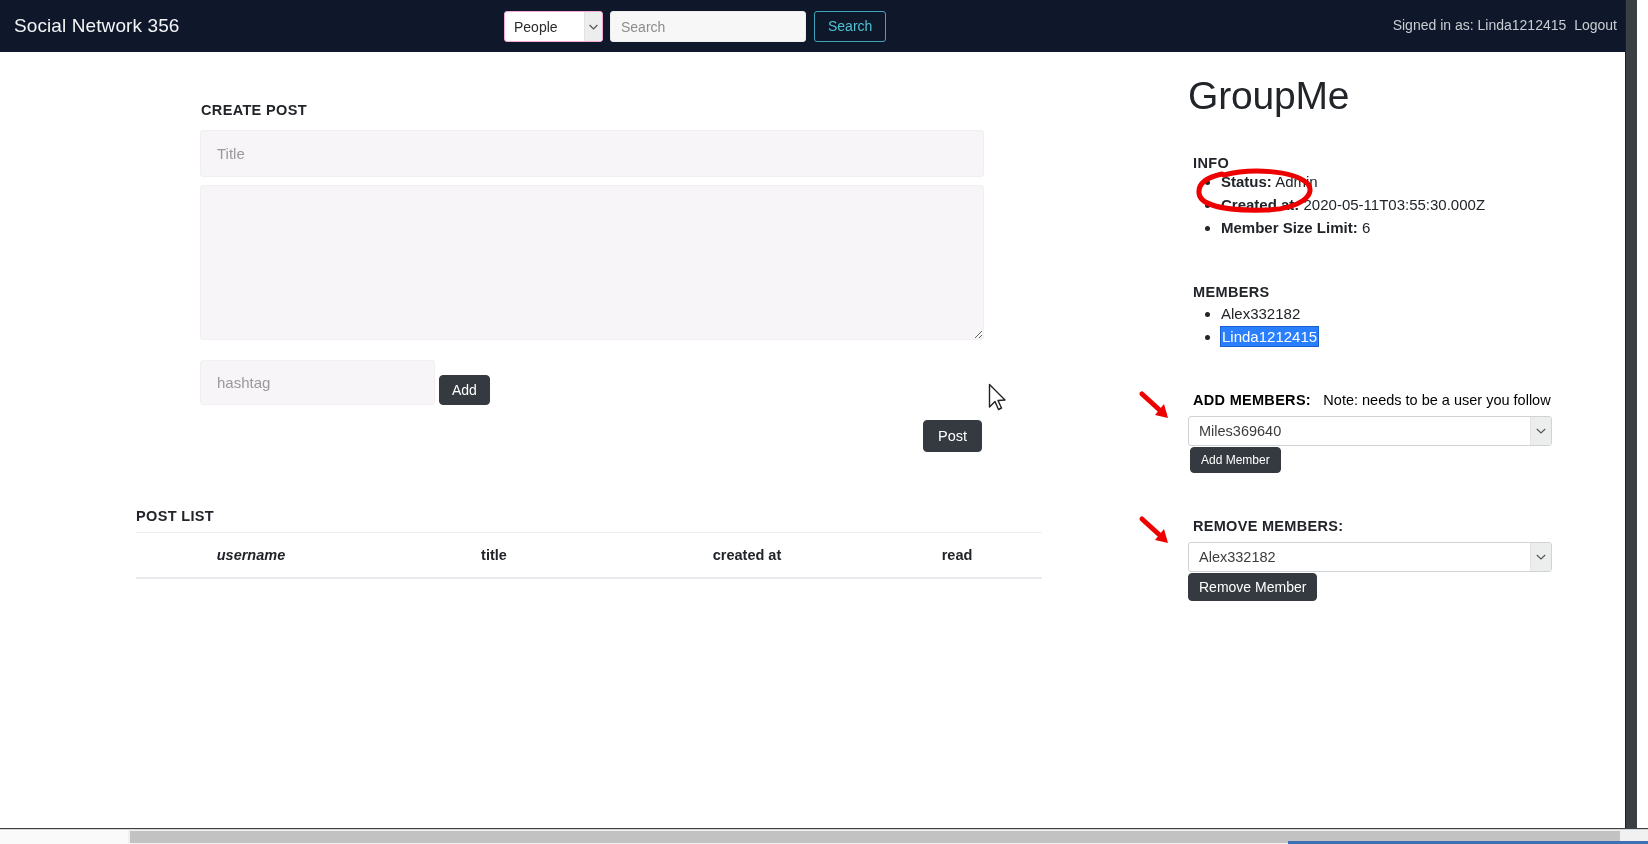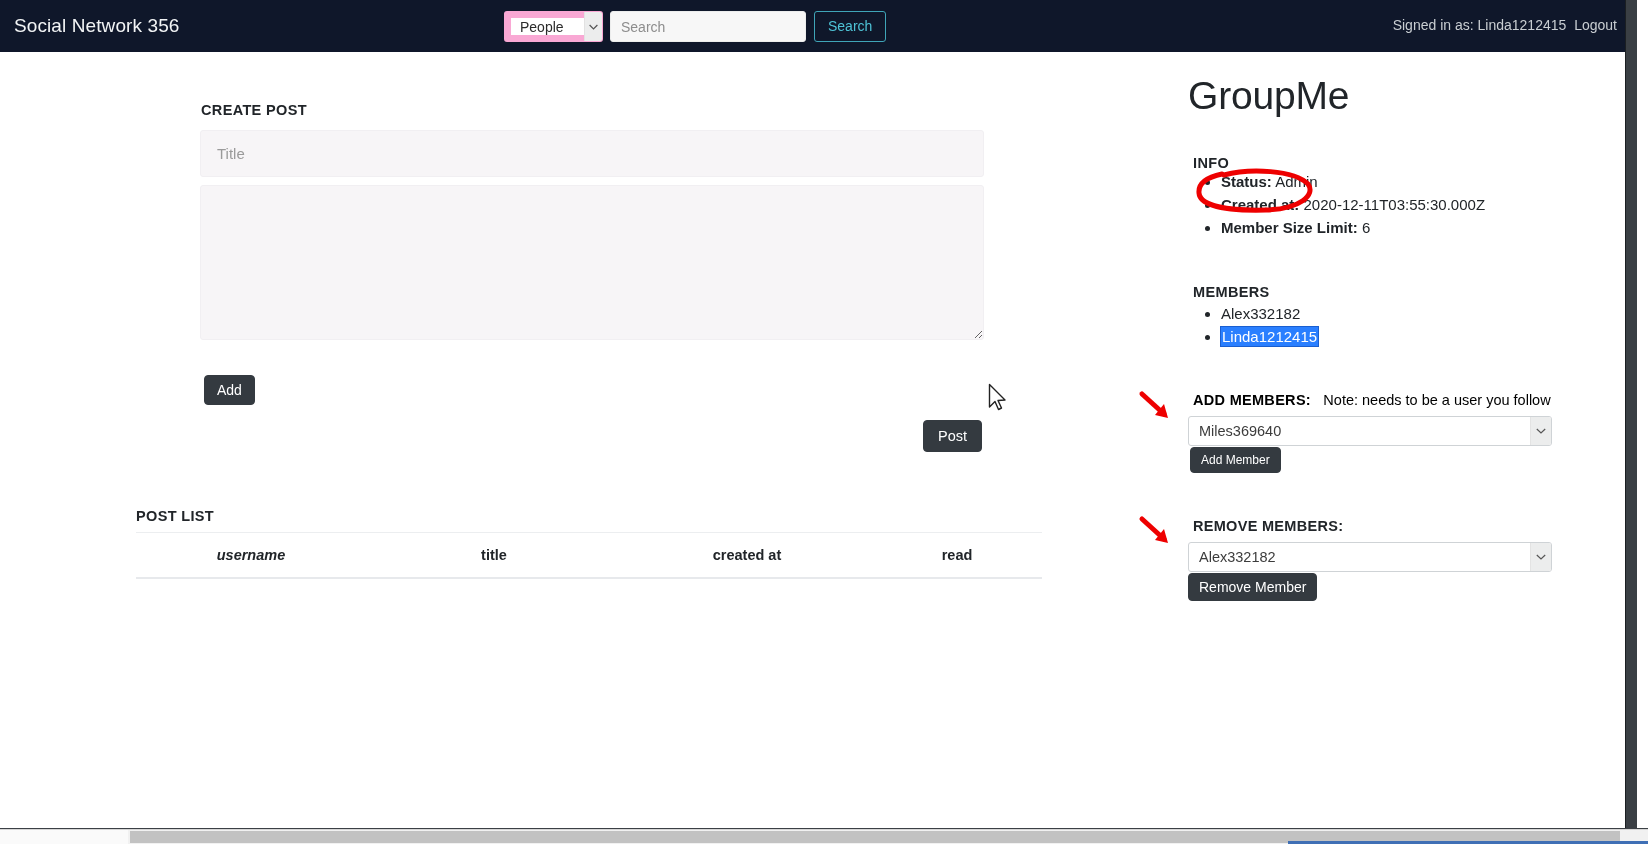--- a/index.html
+++ b/index.html
@@ -72,21 +72,21 @@
   }
   .select-wrap {
     position: relative;
     width: 99px;
     height: 31px;
   }
   .nav-select {
     width: 99px;
     height: 31px;
     box-sizing: border-box;
-    border: 7px solid #f9a8d4;
+    border: 1px solid #f9a8d4;
     border-radius: 3px;
     background: #ffffff;
     font-family: "Liberation Sans", sans-serif;
     font-size: 14px;
     color: #2b2b2b;
     padding: 0 20px 0 9px;
     -webkit-appearance: none;
     appearance: none;
     outline: none;
   }
@@ -511,20 +511,21 @@
 
     <div class="left-col">
 
       <h2 class="section-title create-post-title">CREATE POST</h2>
 
       <input class="title-input" type="text" placeholder="Title" style="">
 
       <textarea class="body-textarea" placeholder="" style=""></textarea>
 
       <div class="hashtag-row">
+        <input class="hashtag-input" type="text" placeholder="hashtag" style="">
         <button class="btn-dark add-hashtag-btn">Add</button>
       </div>
 
       <button class="btn-dark post-btn">Post</button>
 
       <h2 class="section-title post-list-title">POST LIST</h2>
 
       <table class="post-table">
         <thead>
           <tr>
@@ -543,21 +544,21 @@
       <h1 class="group-name">GroupMe</h1>
 
       <h3 class="sub-head info-head">INFO</h3>
       <ul class="info-list">
         <li>
           <b>Status:</b>
           <span>Admin</span>
         </li>
         <li>
           <b>Created at:</b>
-          <span>2020-12-11T03:55:30.000Z</span>
+          <span>2020-05-11T03:55:30.000Z</span>
         </li>
         <li>
           <b>Member Size Limit:</b>
           <span>6</span>
         </li>
       </ul>
 
       <h3 class="sub-head members-head">MEMBERS</h3>
       <ul class="members-list">
         <li>

